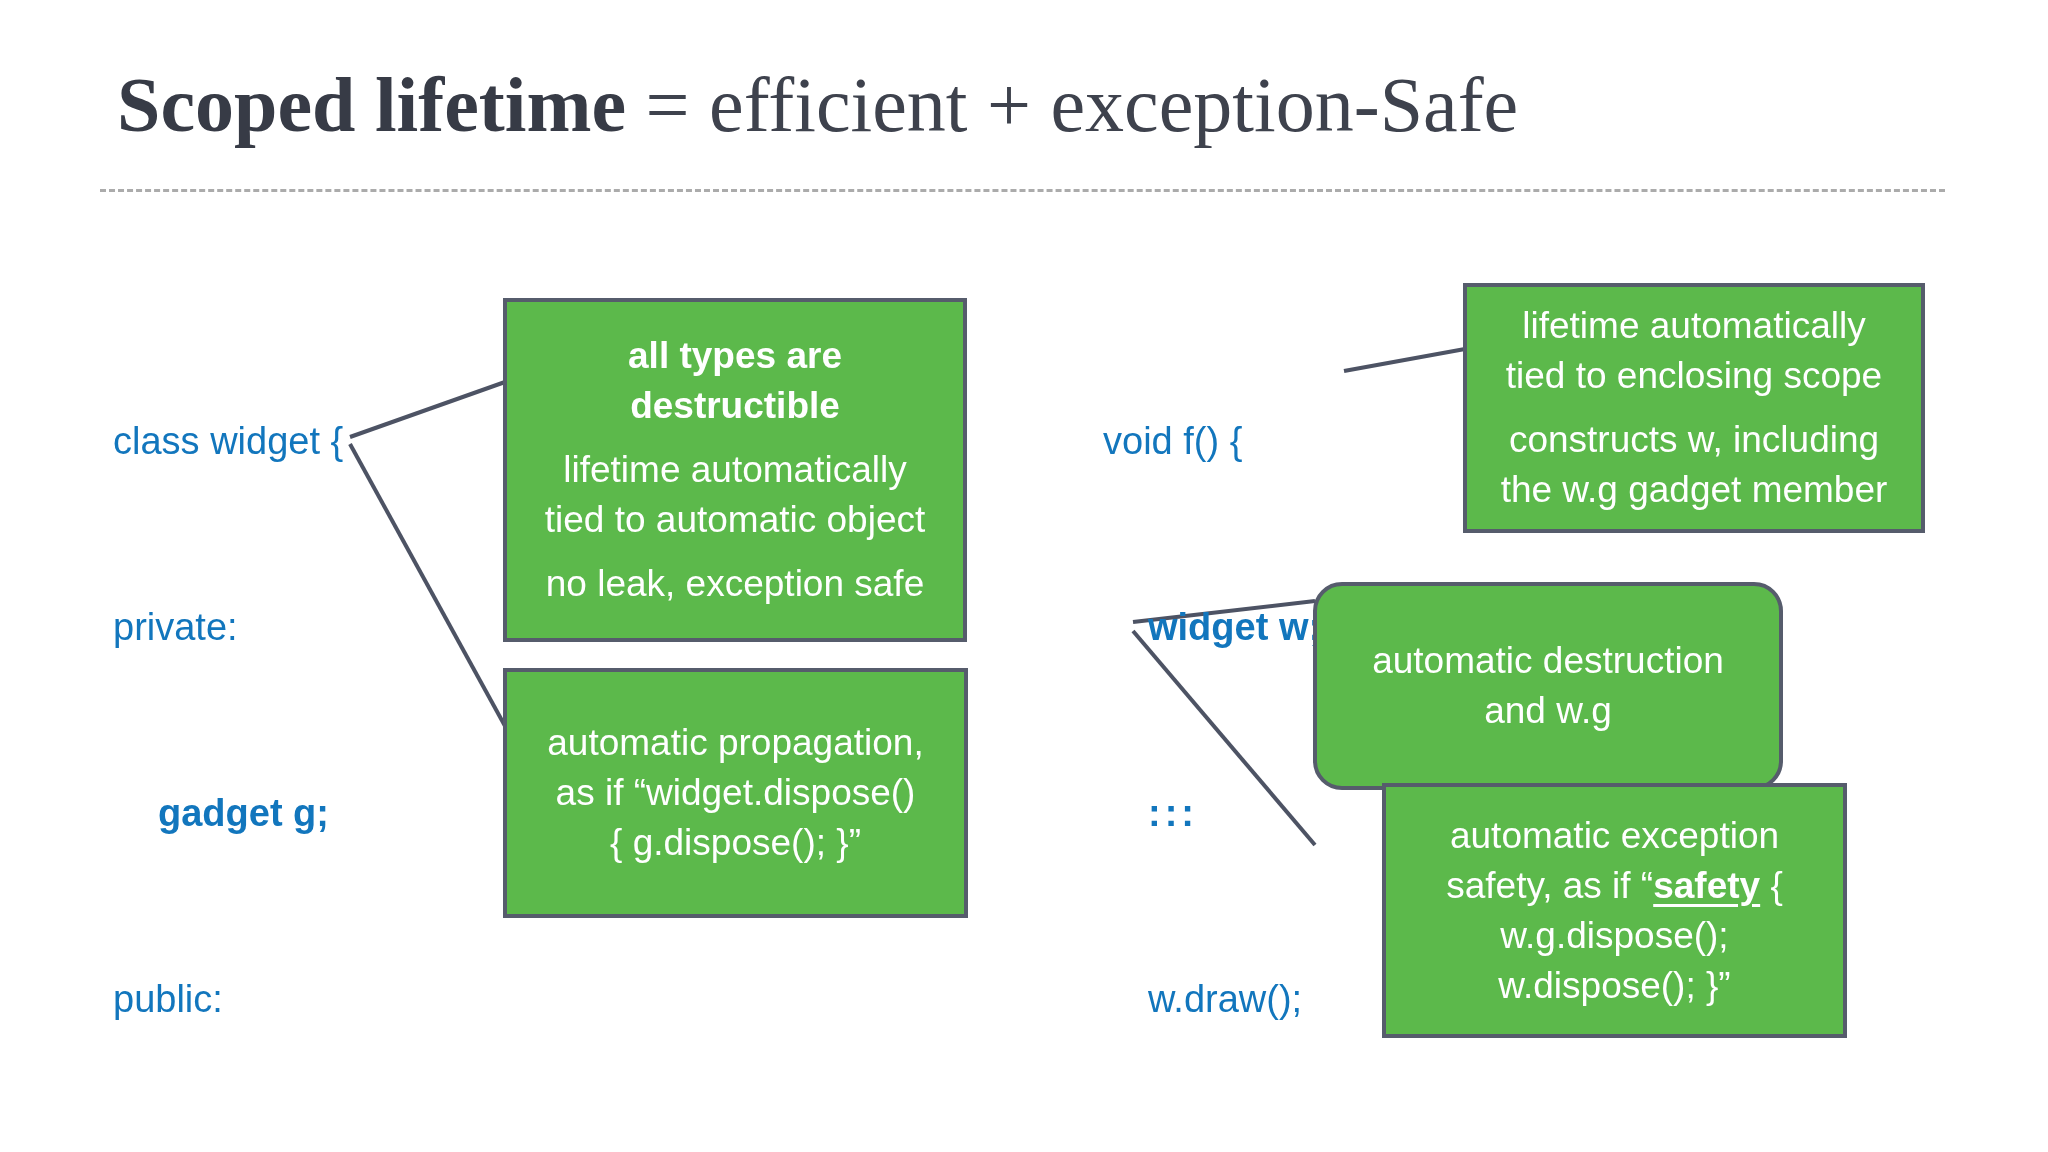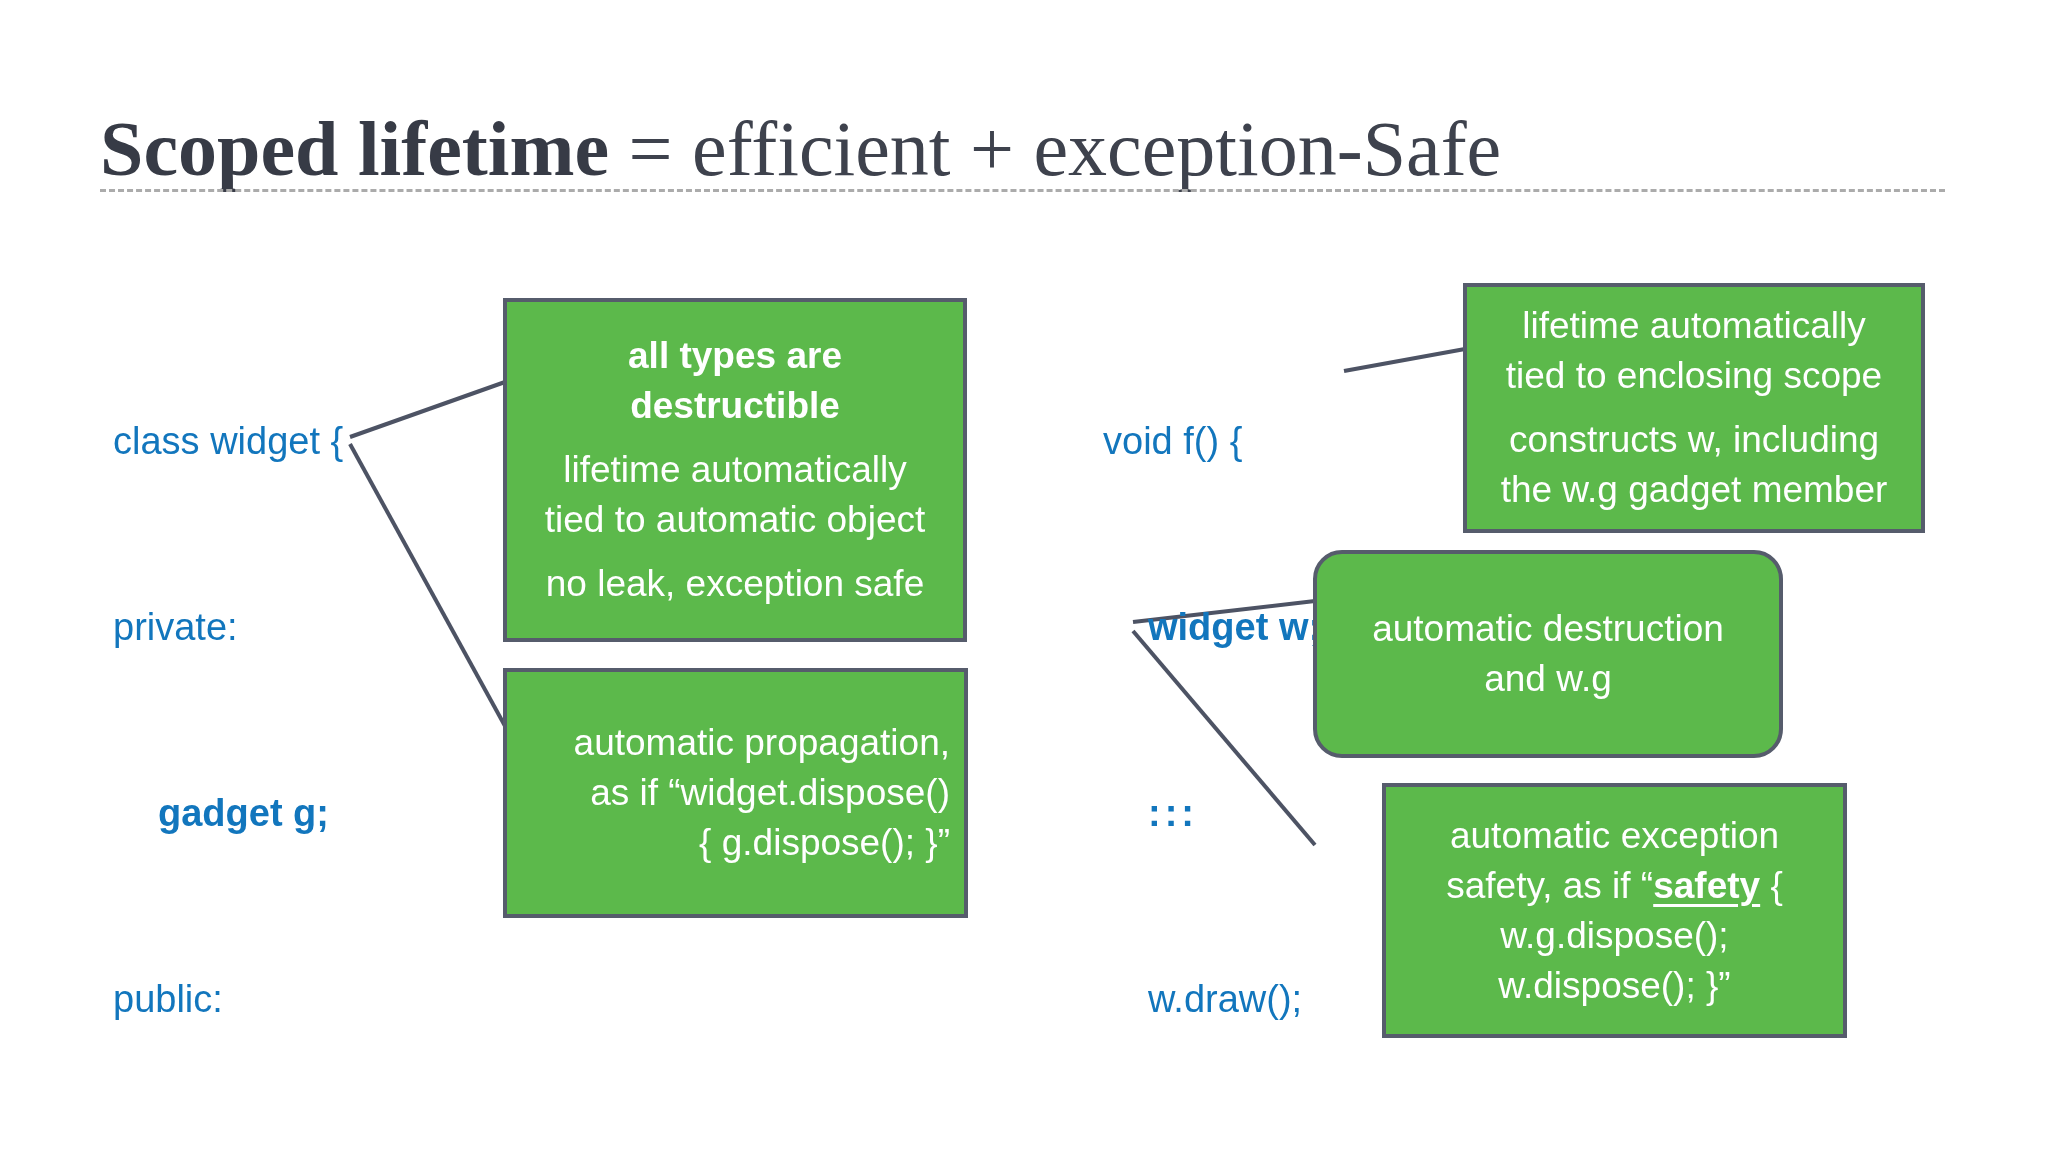--- a/index.html
+++ b/index.html
@@ -5,26 +5,25 @@
   html,body{margin:0;padding:0;background:#ffffff;}
   .slide{
     position:relative;
     width:2048px;height:1152px;
     background:#ffffff;
     overflow:hidden;
     font-family:"Liberation Sans", sans-serif;
   }
   
   .title{
-    position:absolute;left:100px;top:60px;
+    position:absolute;left:117px;top:60px;
     white-space:nowrap;
     font-family:"Liberation Serif", serif;
     font-size:78px;line-height:1.15;
     color:#3e424d;
-    margin-top:44px;
   }
   .title .emph{font-weight:700;color:#373b46;}
   .title .rest{font-weight:400;}
   .separator{
     position:absolute;left:100px;top:189px;width:1845px;height:0;
     border-top:3px dashed #ababab;
   }
   
   .code{
     position:absolute;
@@ -53,23 +52,23 @@
   .box .line{width:100%;}
   .box .bold{font-weight:700;}
   .box .gap{margin-top:14px;}
   .kw{
     font-weight:700;
     text-decoration:underline;
     text-decoration-thickness:3px;
     text-underline-offset:6px;
   }
   .box-destructible{left:503px;top:298px;width:464px;height:344px;}
-  .box-propagation {left:503px;top:668px;width:465px;height:250px;text-align:right;}
+  .box-propagation {left:503px;top:668px;width:465px;height:250px;}
   .box-scope       {left:1463px;top:283px;width:462px;height:250px;}
-  .box-destruction {left:1313px;top:550px;width:470px;height:208px;border-radius:29px;}
+  .box-destruction {left:1313px;top:582px;width:470px;height:208px;border-radius:29px;}
   .box-exception   {left:1382px;top:783px;width:465px;height:255px;}
   
   .connectors{
     position:absolute;left:0;top:0;width:2048px;height:1152px;
     pointer-events:none;
   }
 </style>
 </head>
 <body>
 

